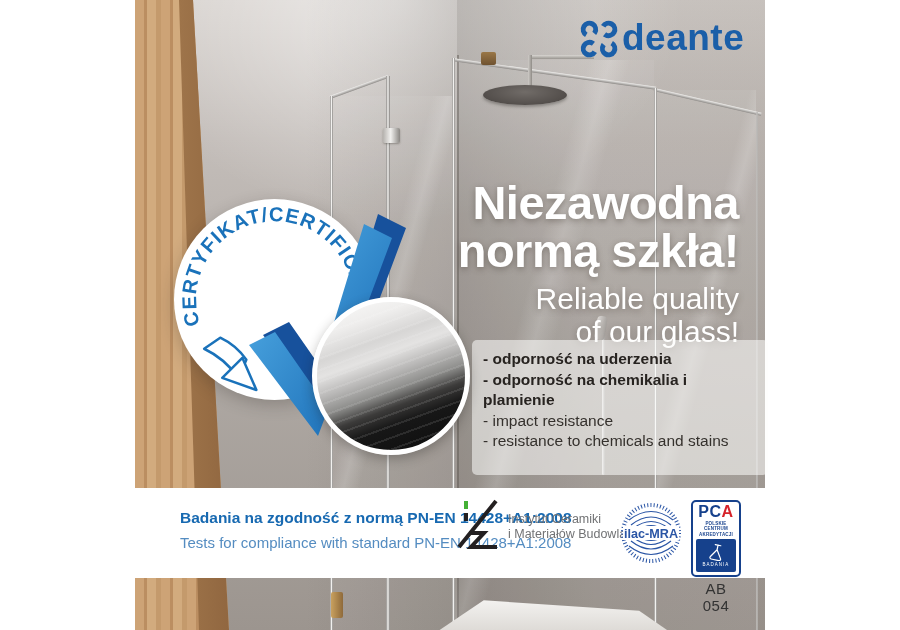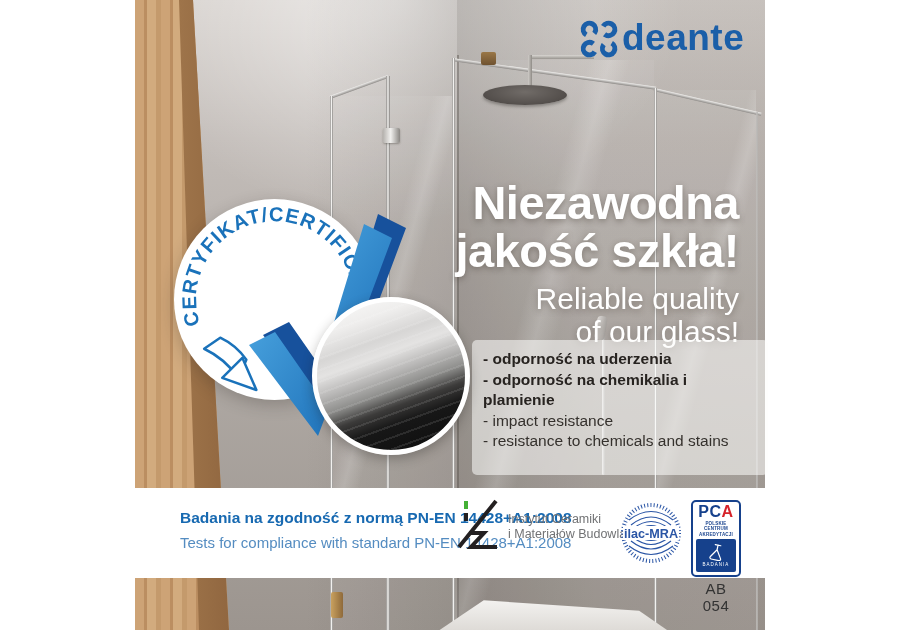--- a/index.html
+++ b/index.html
@@ -140,21 +140,21 @@
         <circle cx="34" cy="14" r="6.5" stroke-dasharray="31 10" transform="rotate(210 34 14)"></circle>
         <circle cx="34" cy="34" r="6.5" stroke-dasharray="31 10" transform="rotate(300 34 34)"></circle>
         <circle cx="14" cy="34" r="6.5" stroke-dasharray="31 10" transform="rotate(30 14 34)"></circle>
       </g>
     </svg>
     <div class="brand-word">deante</div>
   </div>
 
   <div class="headline">
     <div class="h-t">Niezawodna</div>
-    <div class="h-t">jakość szkła!</div>
+    <div class="h-t">normą szkła!</div>
     <div class="h-s first">Reliable quality</div>
     <div class="h-s">of our glass!</div>
   </div>
 
   <div class="features">
     <div class="feat bold">- odporność na uderzenia</div>
     <div class="feat bold">- odporność na chemikalia i plamienie</div>
     <div class="feat">- impact resistance</div>
     <div class="feat">- resistance to chemicals and stains</div>
   </div>

